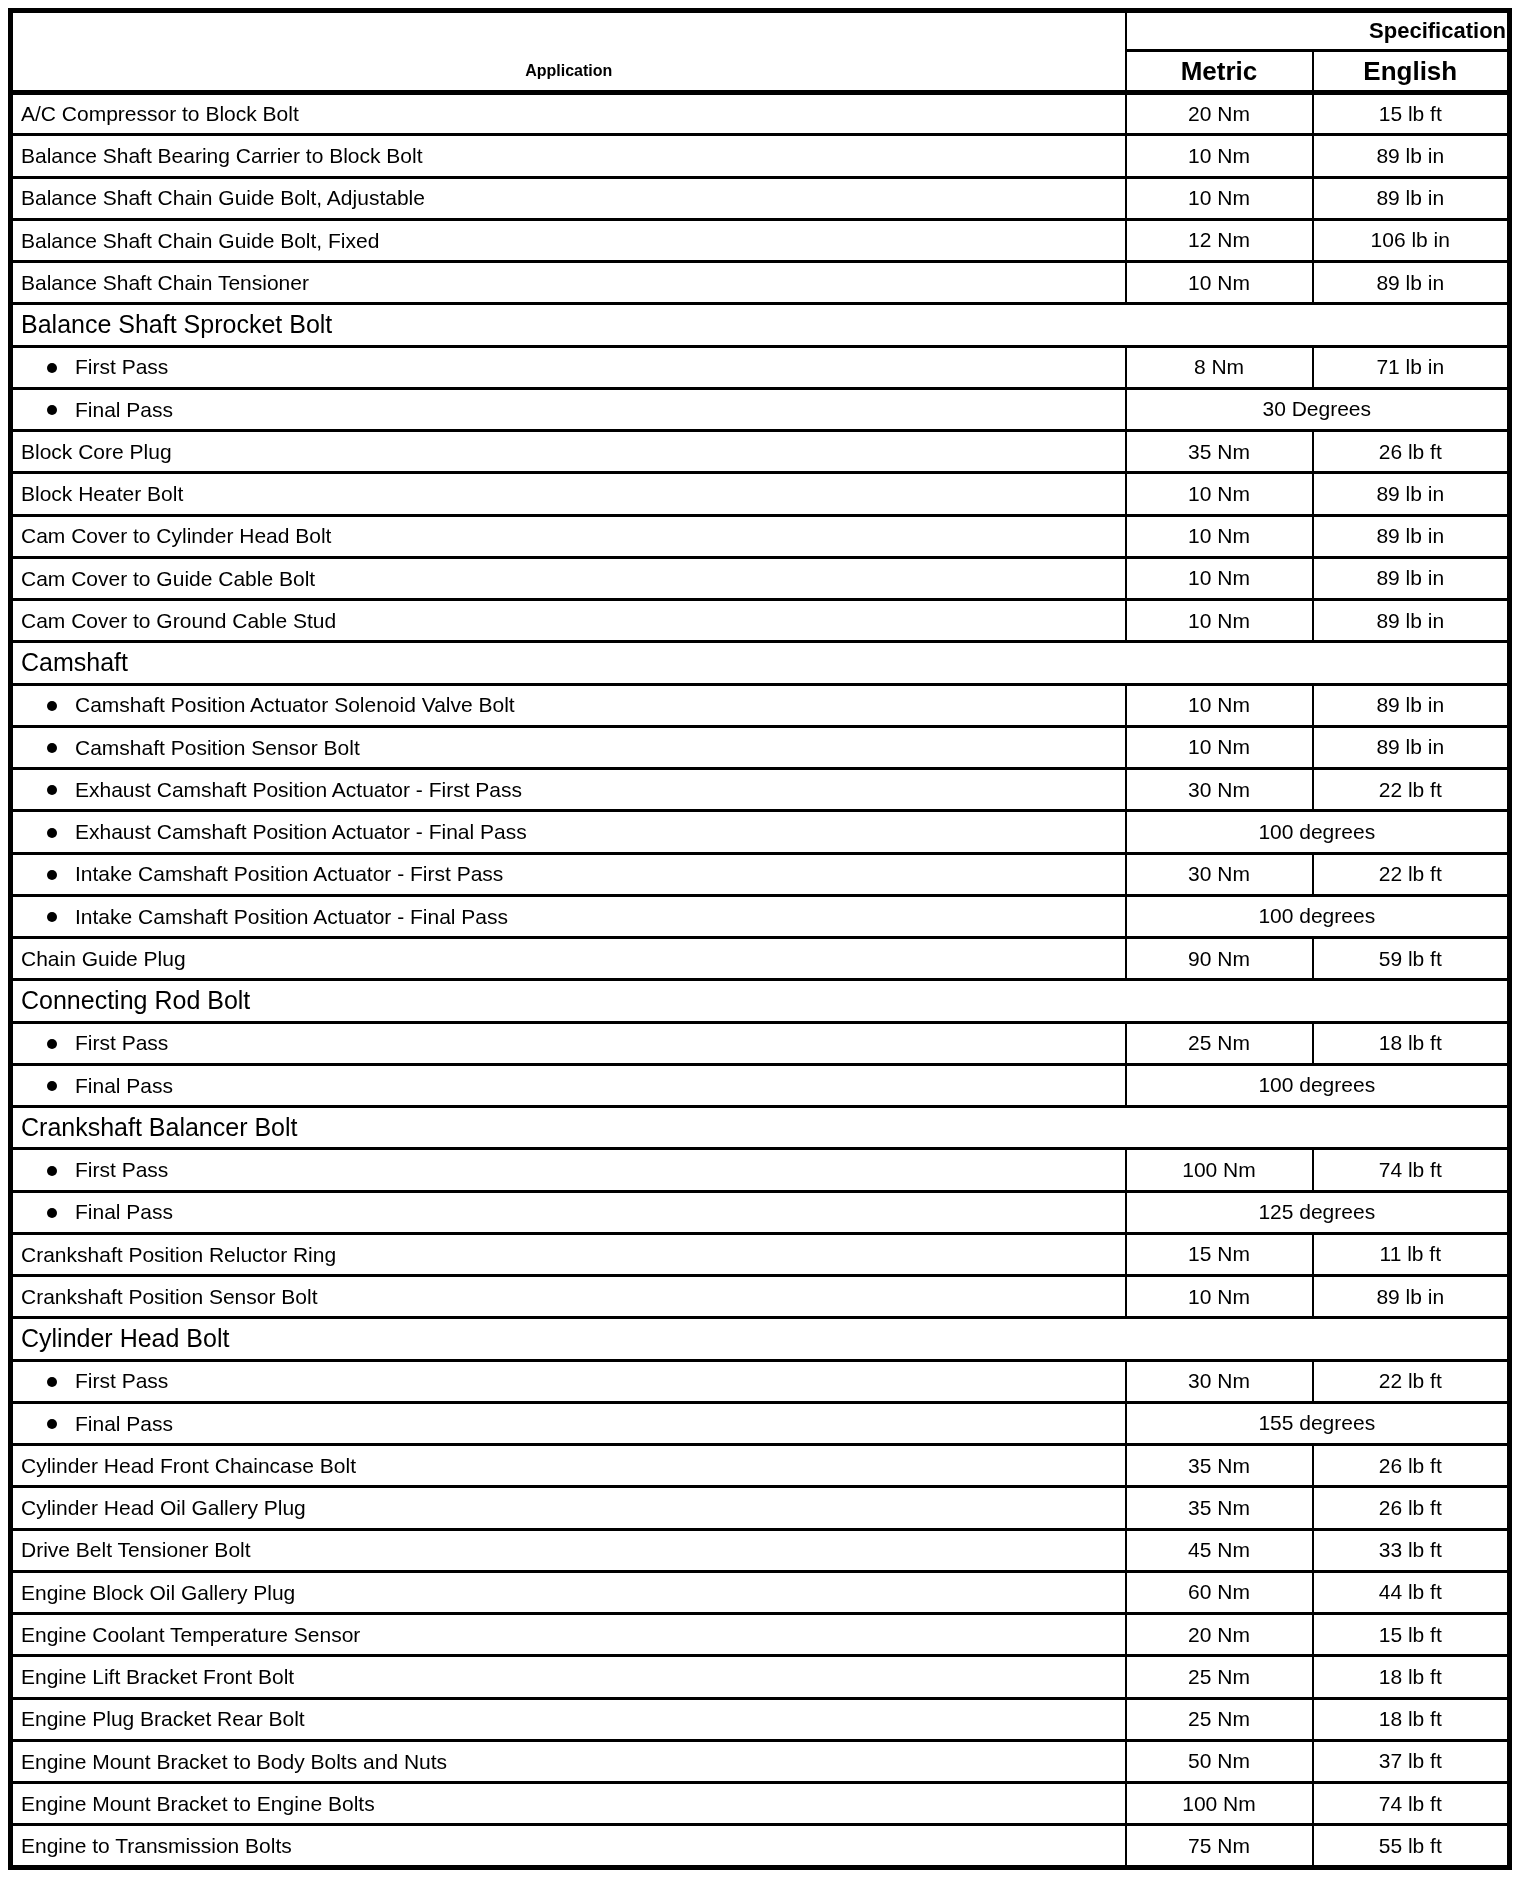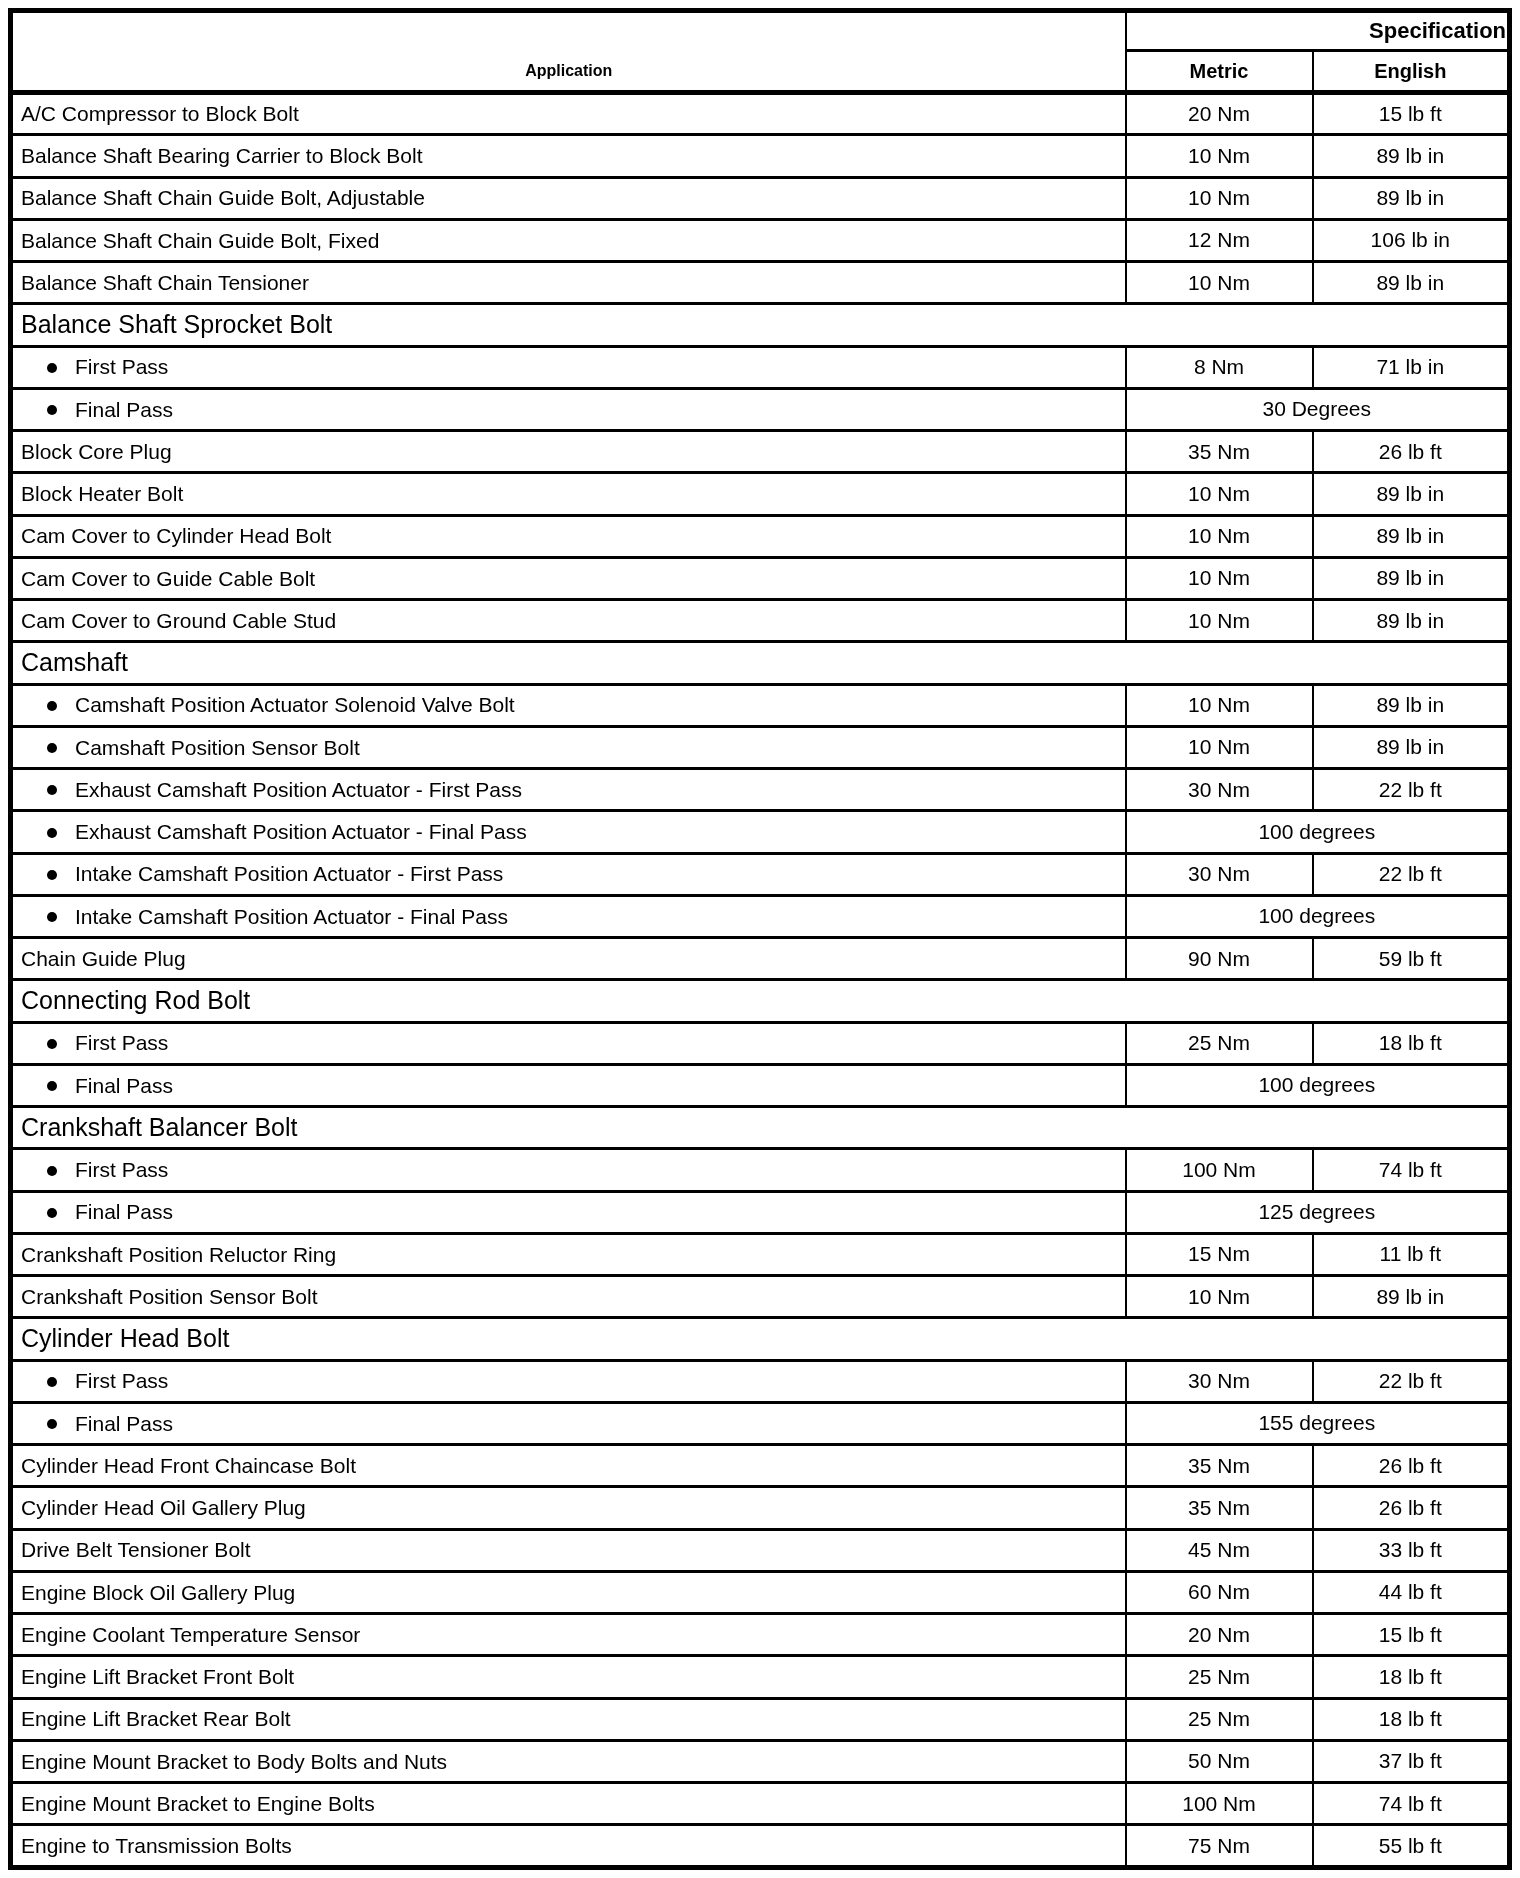--- a/index.html
+++ b/index.html
@@ -50,21 +50,21 @@
     border-bottom: 5px solid #000000;
   }
   th.spec-h {
     font-size: 22px;
     font-weight: bold;
     text-align: right;
     vertical-align: middle;
     border-bottom: 2px solid #000000;
   }
   th.unit-h {
-    font-size: 20px;
+    font-size: 26px;
     font-weight: bold;
     text-align: center;
     vertical-align: middle;
     border-bottom: 5px solid #000000;
   }
   td.app-cell {
     font-size: 21px;
     text-align: left;
     vertical-align: middle;
     padding-left: 8px;
@@ -286,21 +286,21 @@
           <td class="app-cell"><span class="row-label">Engine Coolant Temperature Sensor</span></td>
           <td class="val-cell">20 Nm</td>
           <td class="val-cell">15 lb ft</td>
         </tr>
         <tr>
           <td class="app-cell"><span class="row-label">Engine Lift Bracket Front Bolt</span></td>
           <td class="val-cell">25 Nm</td>
           <td class="val-cell">18 lb ft</td>
         </tr>
         <tr>
-          <td class="app-cell"><span class="row-label">Engine Lift Bracket Rear Bolt</span></td>
+          <td class="app-cell"><span class="row-label">Engine Plug Bracket Rear Bolt</span></td>
           <td class="val-cell">25 Nm</td>
           <td class="val-cell">18 lb ft</td>
         </tr>
         <tr>
           <td class="app-cell"><span class="row-label">Engine Mount Bracket to Body Bolts and Nuts</span></td>
           <td class="val-cell">50 Nm</td>
           <td class="val-cell">37 lb ft</td>
         </tr>
         <tr>
           <td class="app-cell"><span class="row-label">Engine Mount Bracket to Engine Bolts</span></td>

